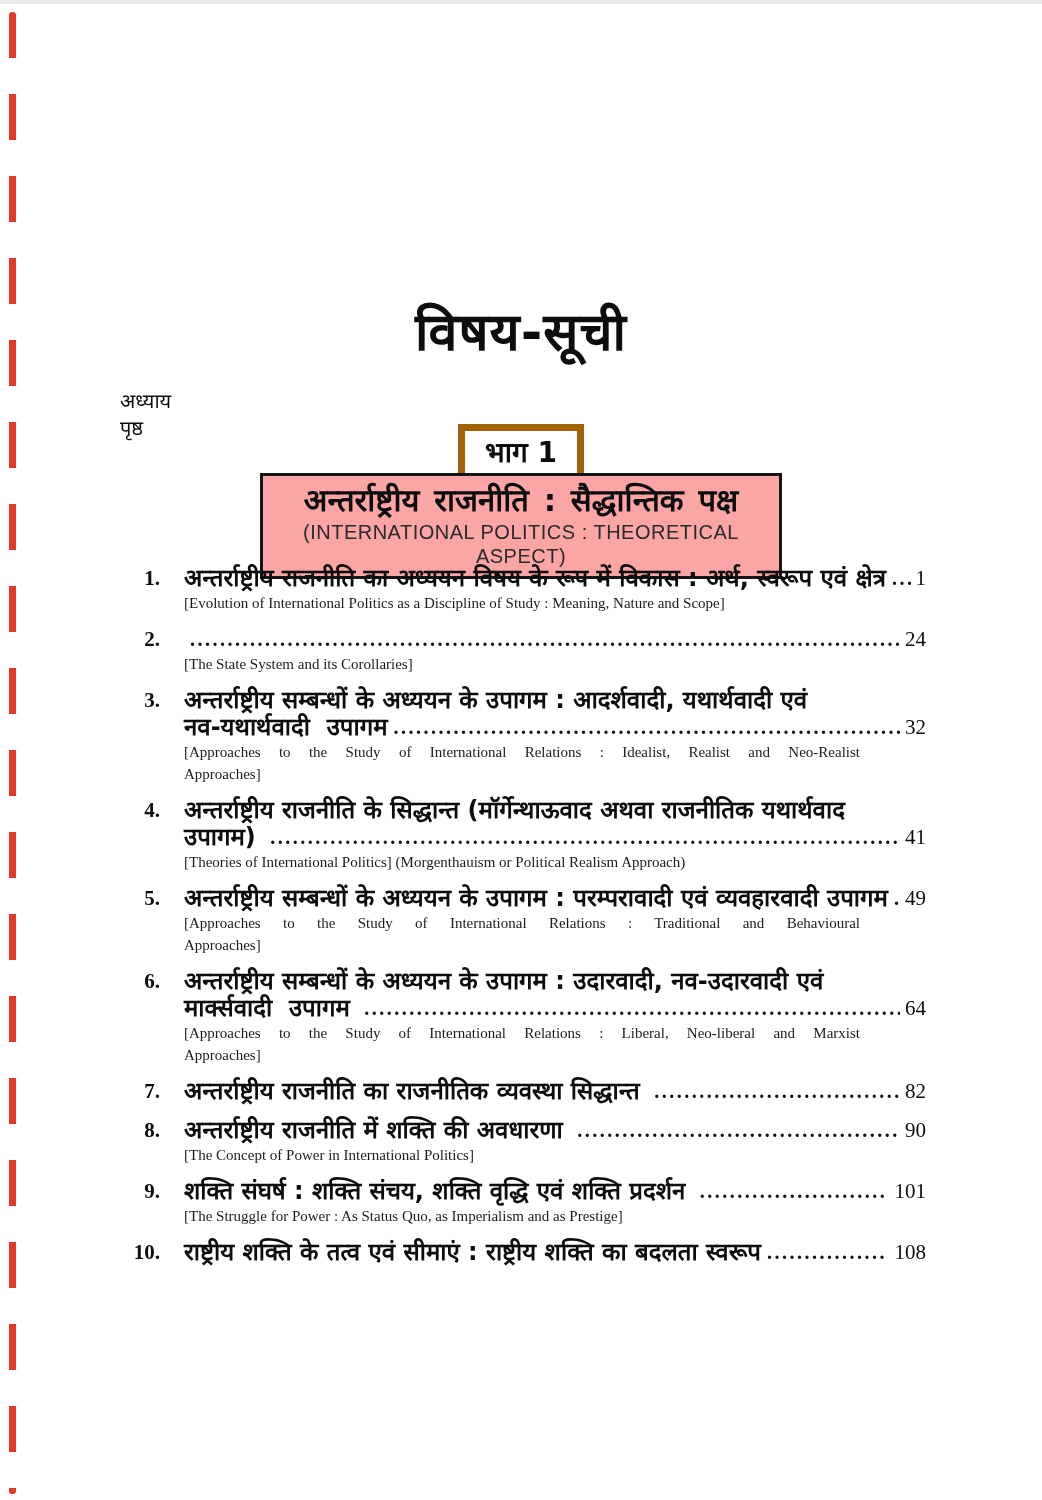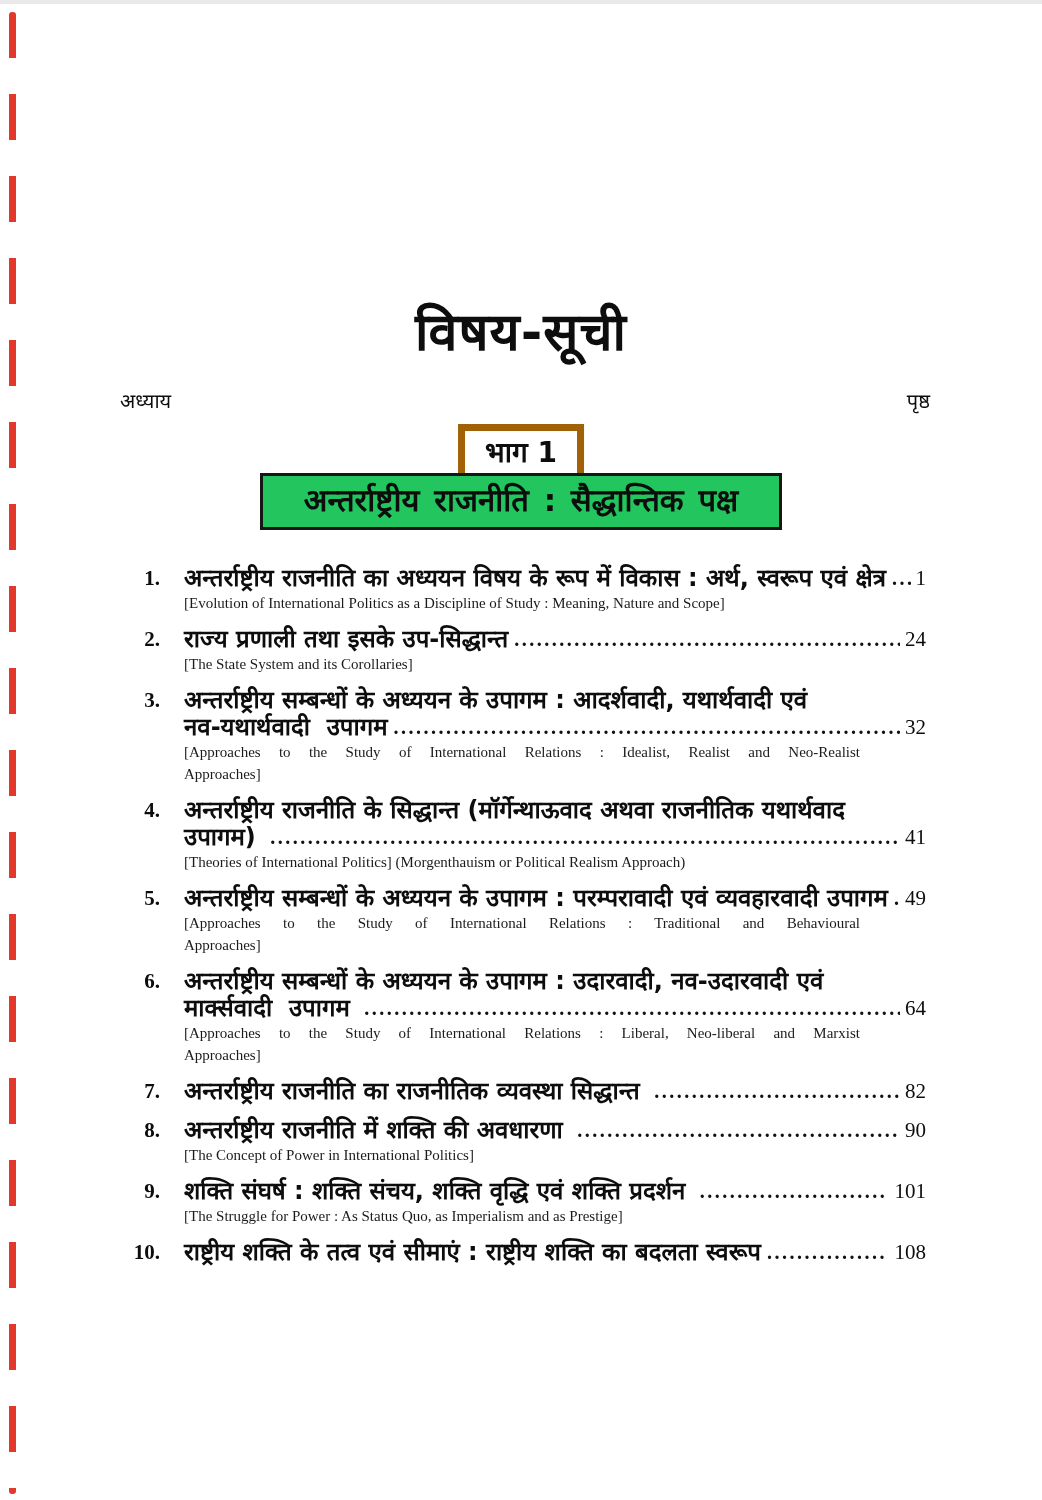--- a/index.html
+++ b/index.html
@@ -19,36 +19,36 @@
   }
   .page-title{
     position:absolute;top:300px;left:0;width:100%;
     text-align:center;
     font-size:52px;font-weight:700;line-height:56px;
     letter-spacing:1px;
   }
   .col-labels{
     position:absolute;top:383px;left:120px;right:112px;
     display:flex;justify-content:space-between;
-    font-size:20px;font-weight:500;
+    font-size:20px;font-weight:500;flex-direction:column;
   }
   .part-box{
     position:absolute;top:420px;left:50%;transform:translateX(-50%);
     border:7px solid #a16207;
     padding:1px 20px 4px 20px;
     font-size:28px;font-weight:700;
     background:#fff;
   }
   .section-box{
     position:absolute;top:469px;left:50%;transform:translateX(-50%);
     width:516px;
     border:3px solid #161616;
     text-align:center;
     padding:5px 0 8px 0;
-    background:#22c55e;
+    background:#fca5a5;
   }
   .section-hindi{
     font-size:31px;font-weight:700;line-height:38px;
     word-spacing:4px;
   }
   .section-english{
     font-family:"Liberation Sans",sans-serif;
     font-size:20px;line-height:24px;color:#2a2a2a;
     letter-spacing:0.5px;
     margin-top:1px;
@@ -107,35 +107,36 @@
     <span>अध्याय</span>
     <span>पृष्ठ</span>
   </div>
 
   <div class="part-box">
     <span>भाग 1</span>
   </div>
 
   <div class="section-box">
     <div class="section-hindi">अन्तर्राष्ट्रीय राजनीति : सैद्धान्तिक पक्ष</div>
+    <div class="section-english">(INTERNATIONAL POLITICS : THEORETICAL ASPECT)</div>
   </div>
 
   <div class="toc" id="toc-list">
     <div class="toc-item">
       <div class="num">1.</div>
       <div class="body">
           <div class="hindi-line hindi-last"><span class="htext">अन्तर्राष्ट्रीय राजनीति का अध्ययन विषय के रूप में विकास : अर्थ, स्वरूप एवं क्षेत्र</span><span class="leader">........................................................................................................................................................................................................</span><span class="pagenum">1</span></div>
           <div class="sub">[Evolution of International Politics as a Discipline of Study : Meaning, Nature and Scope]</div>
         </div>
     </div>
 
     <div class="toc-item">
       <div class="num">2.</div>
       <div class="body">
-          <div class="hindi-line hindi-last"><span class="htext">राज्य प्रणाली तथा इसके उप-सिद्धान्त</span><span class="leader">........................................................................................................................................................................................................</span><span class="pagenum">24</span></div>
+          <div class="hindi-line hindi-last"><span class="leader">........................................................................................................................................................................................................</span><span class="pagenum">24</span></div>
           <div class="sub">[The State System and its Corollaries]</div>
         </div>
     </div>
 
     <div class="toc-item">
       <div class="num">3.</div>
       <div class="body">
           <div class="hindi-line">अन्तर्राष्ट्रीय सम्बन्धों के अध्ययन के उपागम : आदर्शवादी, यथार्थवादी एवं</div>
           <div class="hindi-line hindi-last"><span class="htext">नव-यथार्थवादी  उपागम</span><span class="leader">........................................................................................................................................................................................................</span><span class="pagenum">32</span></div>
           <div class="sub justified">[Approaches to the Study of International Relations : Idealist, Realist and Neo-Realist</div>

